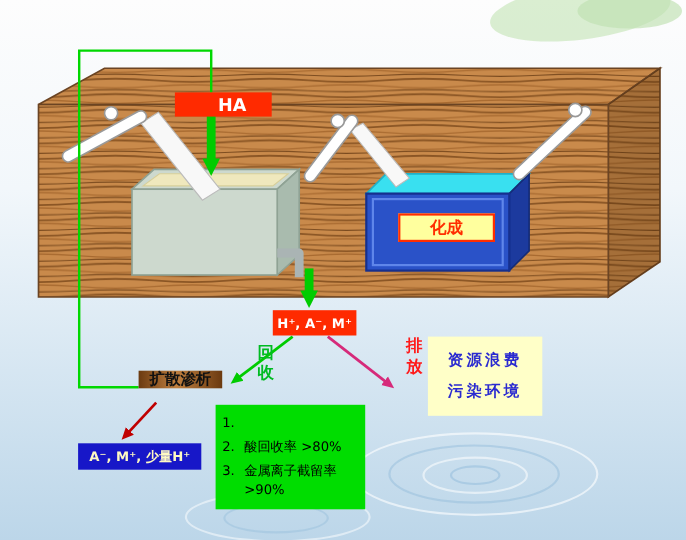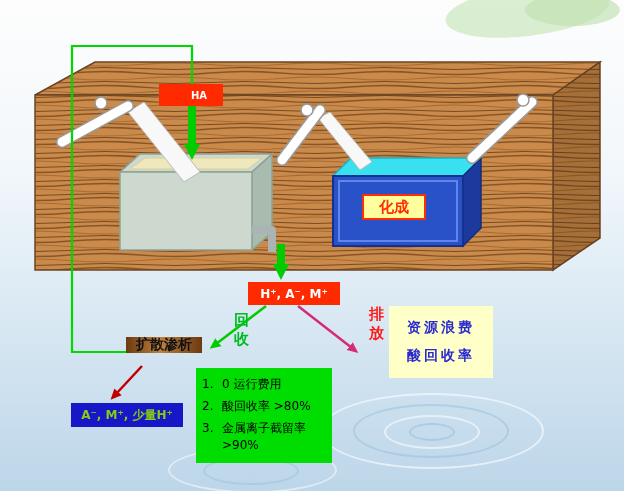--- a/index.html
+++ b/index.html
@@ -17,21 +17,21 @@
   }
   .tanklabel{
     background:#ffff9e;border:2px solid #ff2d00;color:#ff2d00;font-size:15px;
   }
   .redbox{background:#ff2a00;color:#ffffff;font-size:12px;}
   .flowtext{font-weight:bold;font-size:15px;line-height:1.25;word-break:break-all;text-align:right;}
   .dialysis{
     background:linear-gradient(90deg,#6b3a10,#c08040 45%,#6b3a10);
     color:#111;font-size:14px;
   }
-  .productbox{background:#1717c8;color:#84cc16;font-size:12px;}
+  .productbox{background:#1717c8;color:#fef9c3;font-size:12px;}
   .benefits{
     background:#00dd00;color:#000;font-size:12px;box-sizing:border-box;
     padding:8px 6px 6px 6px;line-height:1.35;
   }
   .benefit-row{display:flex;margin-bottom:6px;}
   .benefit-num{width:20px;flex:0 0 20px;}
   .benefit-text{flex:1;}
   .wastebox{
     background:#ffffc8;color:#2a2ad0;font-weight:bold;font-size:14px;
     display:flex;flex-direction:column;justify-content:space-around;align-items:center;
@@ -115,29 +115,29 @@
     <polyline points="126,352 72,352 72,46 192,46 192,84" fill="none" stroke="#00d800" stroke-width="2.2"></polyline>
 
     <line x1="192" y1="104" x2="192" y2="148" stroke="#00cc00" stroke-width="8" marker-end="url(#mGreenBig)"></line>
     <line x1="281" y1="244" x2="281" y2="268" stroke="#00cc00" stroke-width="8" marker-end="url(#mGreenBig)"></line>
 
     <line x1="266" y1="306" x2="216" y2="344" stroke="#00cc00" stroke-width="2.5" marker-end="url(#mGreenSm)"></line>
     <line x1="298" y1="306" x2="352" y2="348" stroke="#d62a7a" stroke-width="2.5" marker-end="url(#mMagenta)"></line>
     <line x1="142" y1="366" x2="116" y2="394" stroke="#c00000" stroke-width="2.5" marker-end="url(#mDarkRed)"></line>
   </svg>
 
-  <div class="abs labelbox redbox" style="left:159px;top:84px;width:64px;height:22px;font-size:10px;padding-left:16px;">
+  <div class="abs labelbox redbox" style="left:159px;top:84px;width:88px;height:22px;font-size:16px;padding-left:16px;">
     <span>HA</span>
   </div>
 
-  <div class="abs labelbox tanklabel" style="left:362px;top:194px;width:64px;height:26px;">
+  <div class="abs labelbox tanklabel" style="left:362px;top:194px;width:88px;height:26px;">
     <span>化成</span>
   </div>
 
-  <div class="abs labelbox redbox" style="left:248px;top:282px;width:92px;height:23px;font-weight:bold;">
+  <div class="abs labelbox redbox" style="left:248px;top:282px;width:76px;height:23px;font-weight:bold;">
     <span>H⁺, A⁻, M⁺</span>
   </div>
 
   <div class="abs flowtext" style="left:229px;top:311px;width:20px;color:#00bb22;">
     <span>回收</span>
   </div>
   <div class="abs flowtext" style="left:364px;top:305px;width:20px;color:#ff1a1a;">
     <span>排放</span>
   </div>
 
@@ -145,30 +145,29 @@
     <span>扩散渗析</span>
   </div>
 
   <div class="abs labelbox productbox" style="left:71px;top:403px;width:112px;height:24px;">
     <span>A⁻, M⁺, 少量H⁺</span>
   </div>
 
   <div class="abs benefits" style="left:196px;top:368px;width:136px;height:95px;">
     <div class="benefit-row">
       <span class="benefit-num">1.</span>
-      <span class="benefit-text">0 运行费用</span>
     </div>
     <div class="benefit-row">
       <span class="benefit-num">2.</span>
       <span class="benefit-text">酸回收率 &gt;80%</span>
     </div>
     <div class="benefit-row">
       <span class="benefit-num">3.</span>
       <span class="benefit-text">金属离子截留率 &gt;90%</span>
     </div>
   </div>
 
   <div class="abs wastebox" style="left:389px;top:306px;width:104px;height:72px;">
     <span>资源浪费</span>
-    <span>酸回收率</span>
+    <span>污染环境</span>
   </div>
 
 </div>
 
 </body></html>

